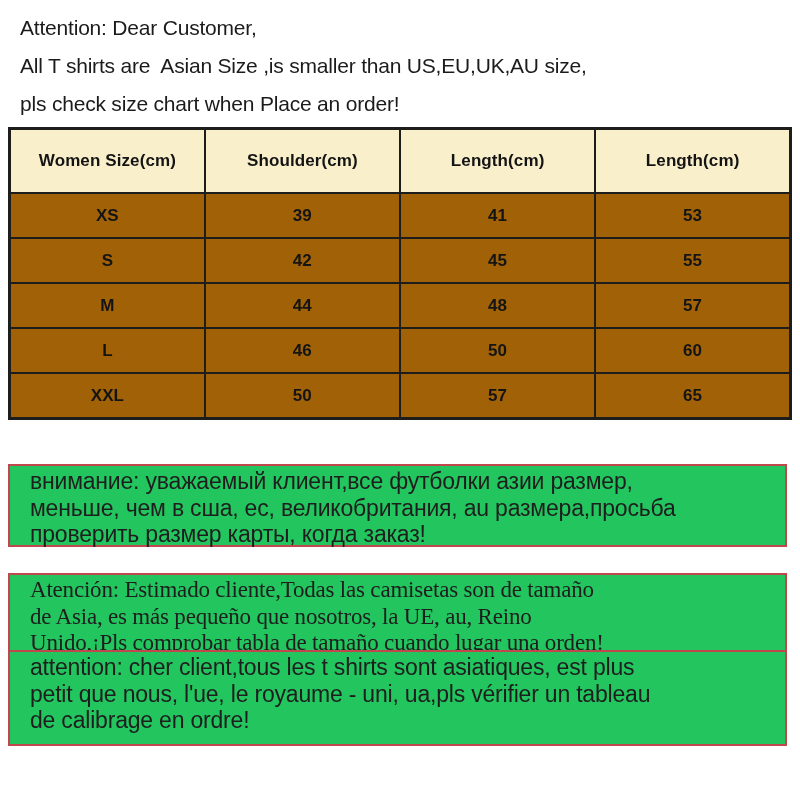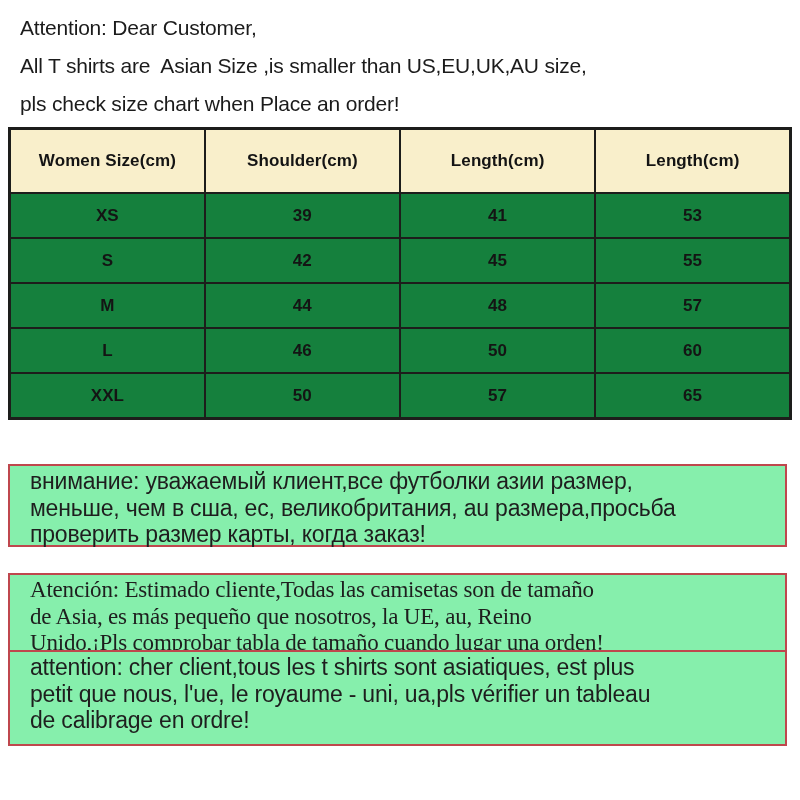--- a/index.html
+++ b/index.html
@@ -40,34 +40,34 @@
     vertical-align: middle;
     font-weight: bold;
     font-size: 17px;
     color: #141414;
     letter-spacing: 0.1px;
   }
   .size-table th {
     height: 60px;
     background: var(--header-bg, #f9efcb);
   }
-  .size-table td { height: 41px; background: #15803d; }
+  .size-table td { height: 41px; background: #a16207; }
 
   .translation-box {
     position: absolute;
     left: 8px;
     width: 779px;
     border: 2px solid var(--box-border, #bf474d);
     padding: 2px 6px 2px 20px;
     font-size: 23px;
     line-height: 26.5px;
     letter-spacing: -0.2px;
     white-space: pre-wrap;
     color: #1e1e1e;
-    background: #86efac;
+    background: #22c55e;
     box-sizing: border-box;
   }
   .box-russian { top: 464px; height: 83px; }
   .box-spanish { top: 573px; height: 108px; font-family: Liberation Serif, serif; }
   .box-french  { top: 650px; height: 96px; }
 </style>
 </head>
 <body>
 
 <div class="page">

